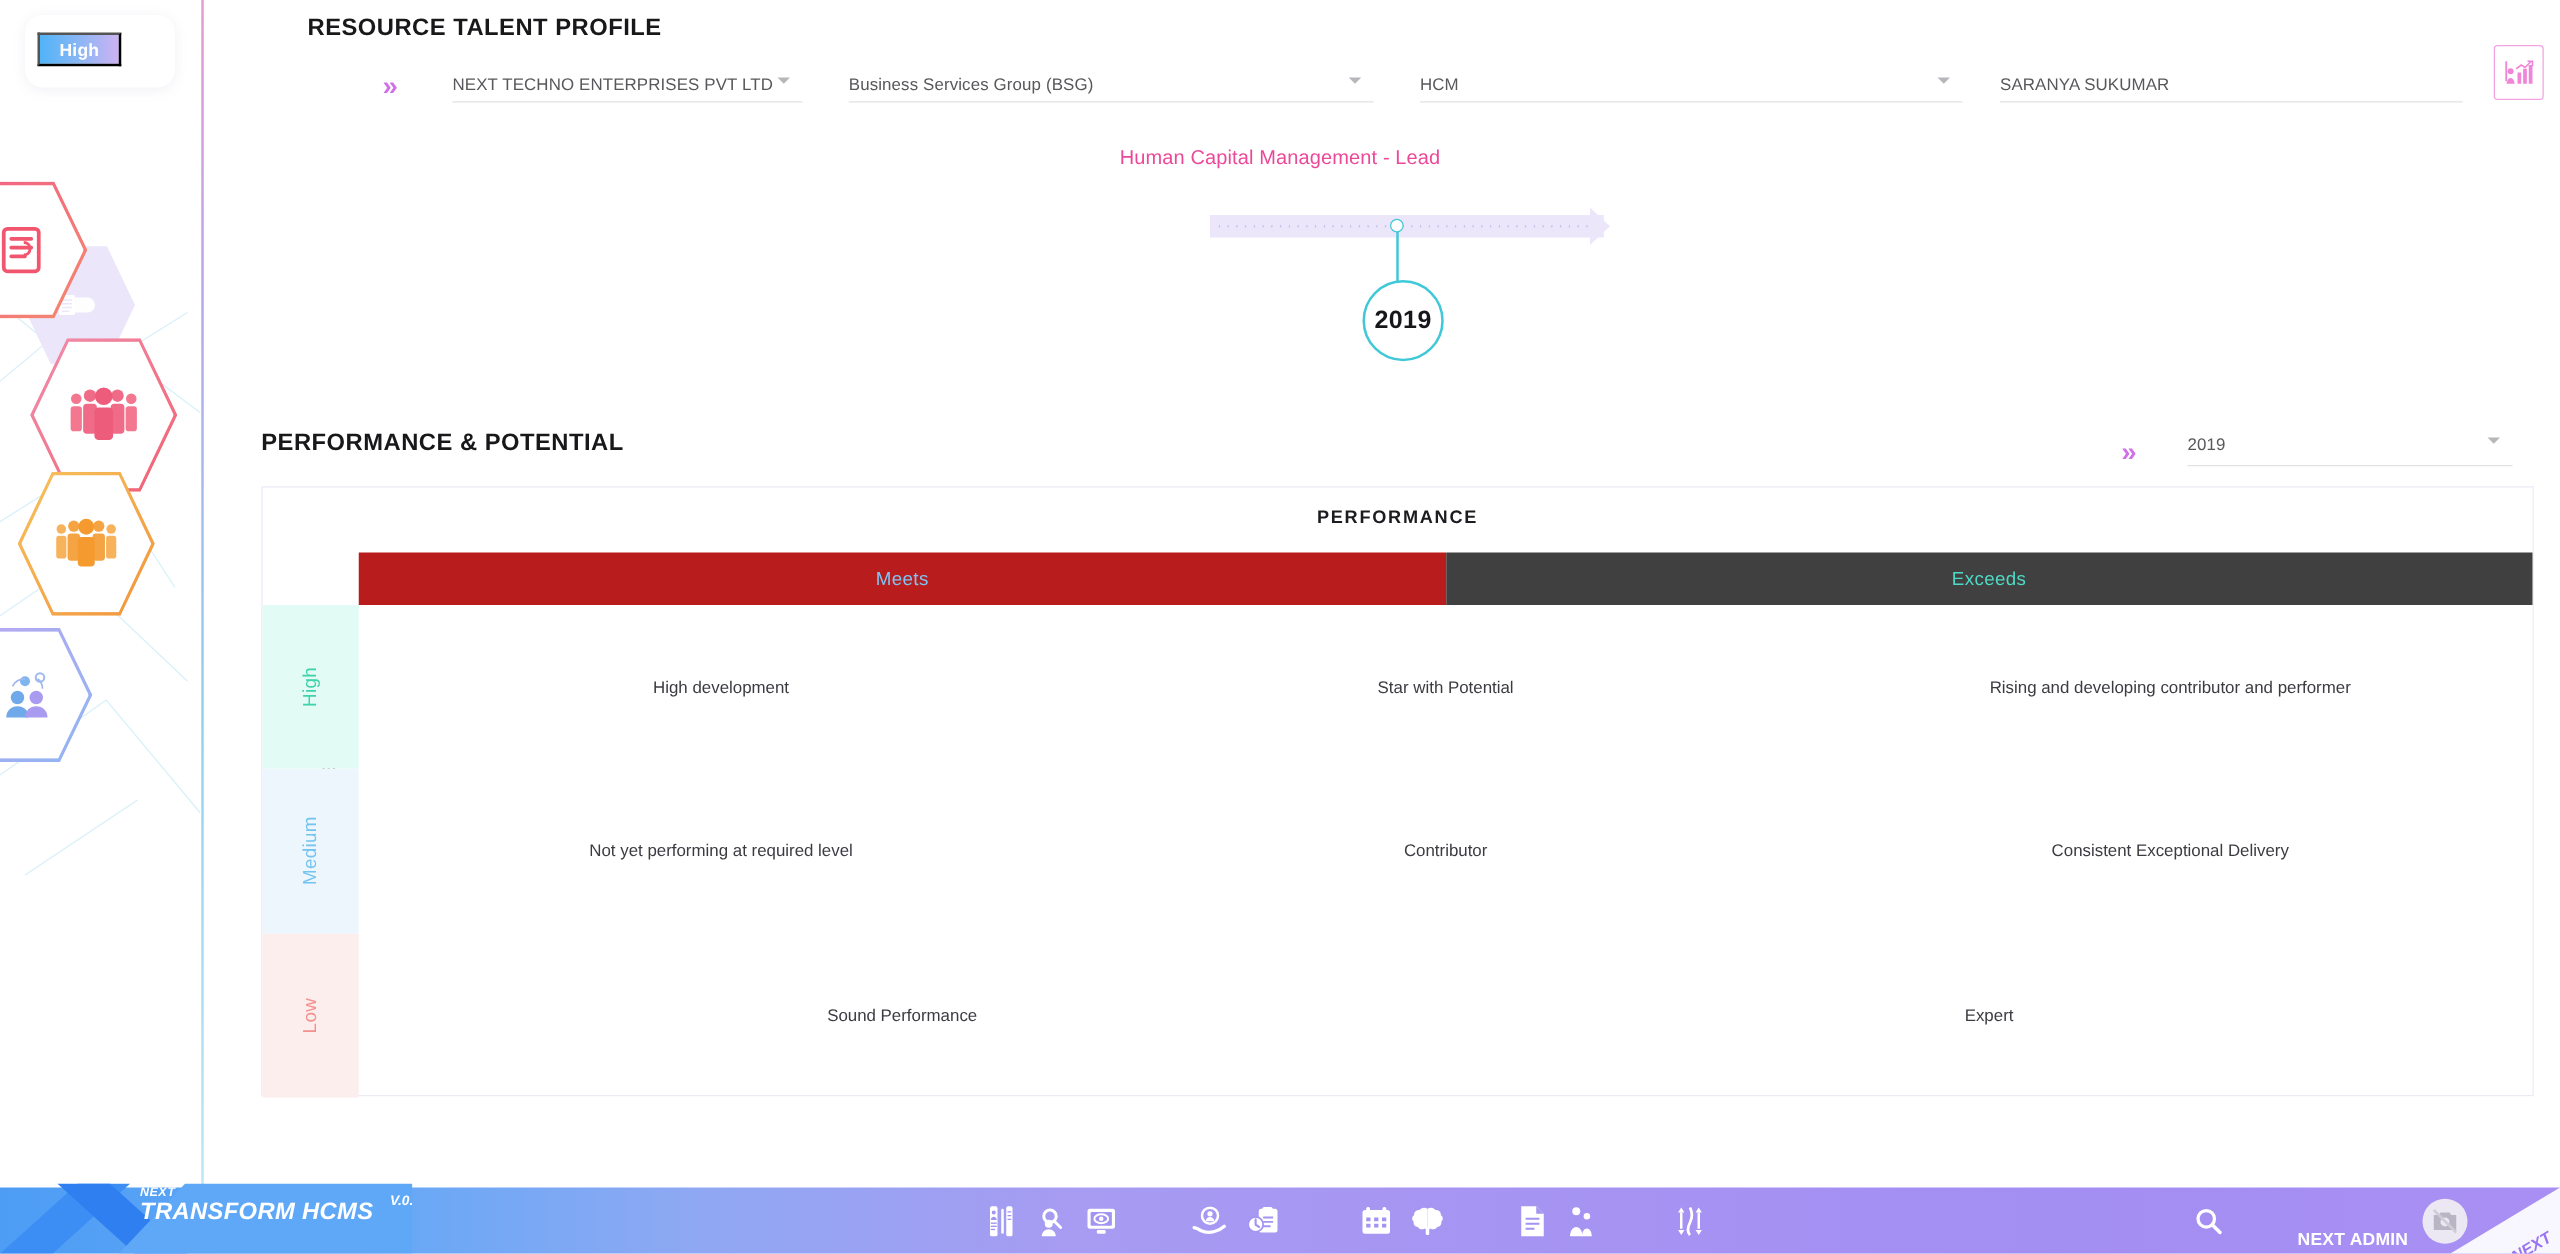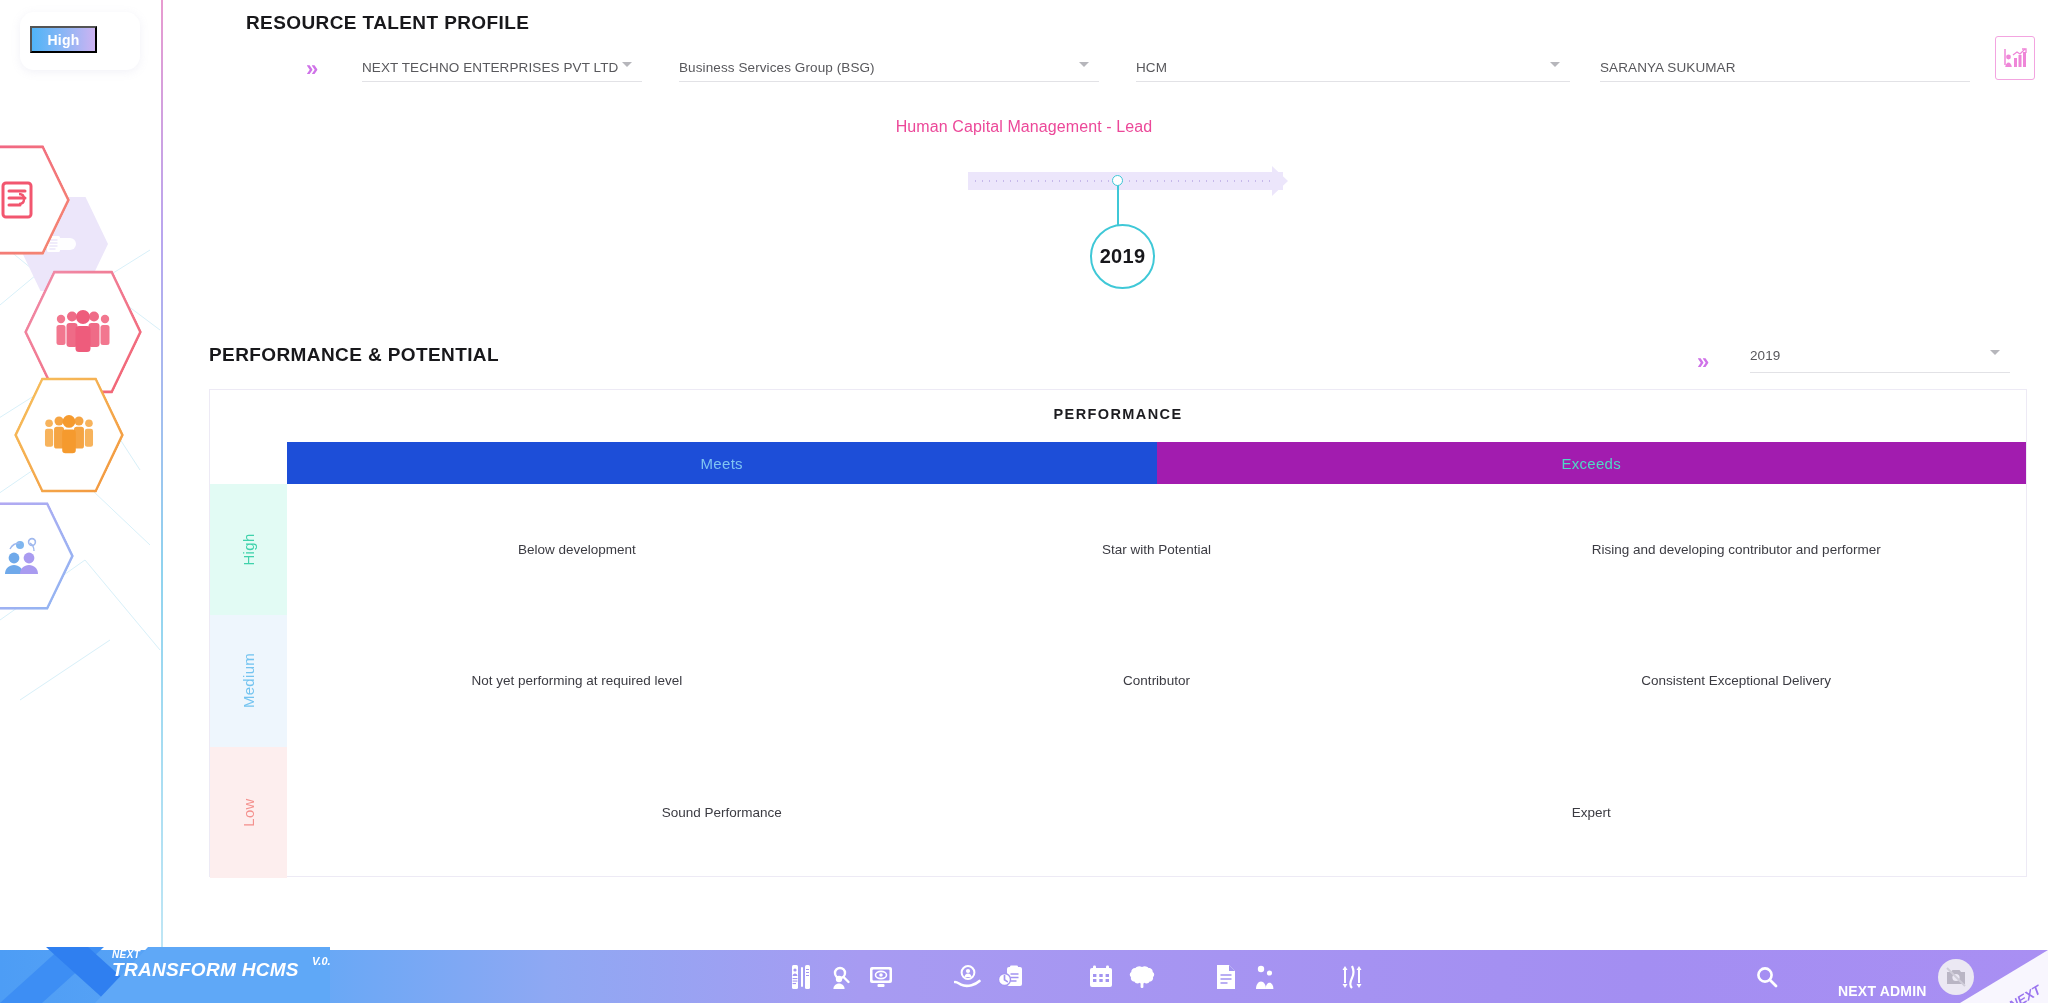--- a/index.html
+++ b/index.html
@@ -368,30 +368,30 @@
   <div class="select-field" style="left:1750px; top:348px; width:260px; height:25px;">
     <span class="sv">2019</span>
     <span class="caret"></span>
     <span class="underline"></span>
   </div>
 
   <div class="matrix">
     <div class="perf-label">PERFORMANCE</div>
     <div class="pot-label">POTENTIAL</div>
     <div class="grid-head" id="grid-head">
-        <div class="head-cell" style="background: #1d4ed8; color: rgb(127, 196, 242);">Meets</div>
-        <div class="head-cell" style="background: #a21caf; color: rgb(79, 217, 196);">Exceeds</div>
+        <div class="head-cell" style="background: #b91c1c; color: rgb(127, 196, 242);">Meets</div>
+        <div class="head-cell" style="background: #404040; color: rgb(79, 217, 196);">Exceeds</div>
       </div>
     <div class="rows-area" id="rows-area">
         <div class="row" style="top: 0px; height: 131.333px;">
           <div class="row-label" style="background: rgb(226, 251, 244);">
             <span style="color: rgb(63, 210, 171);">High</span>
           </div>
           <div class="row-cells">
-            <div class="cell">Below development</div>
+            <div class="cell">High development</div>
             <div class="cell">Star with Potential</div>
             <div class="cell">Rising and developing contributor and performer</div>
           </div>
         </div>
         <div class="row" style="top: 131.333px; height: 131.333px;">
           <div class="row-label" style="background: rgb(238, 246, 253);">
             <span style="color: rgb(116, 196, 240);">Medium</span>
           </div>
           <div class="row-cells">
             <div class="cell">Not yet performing at required level</div>

